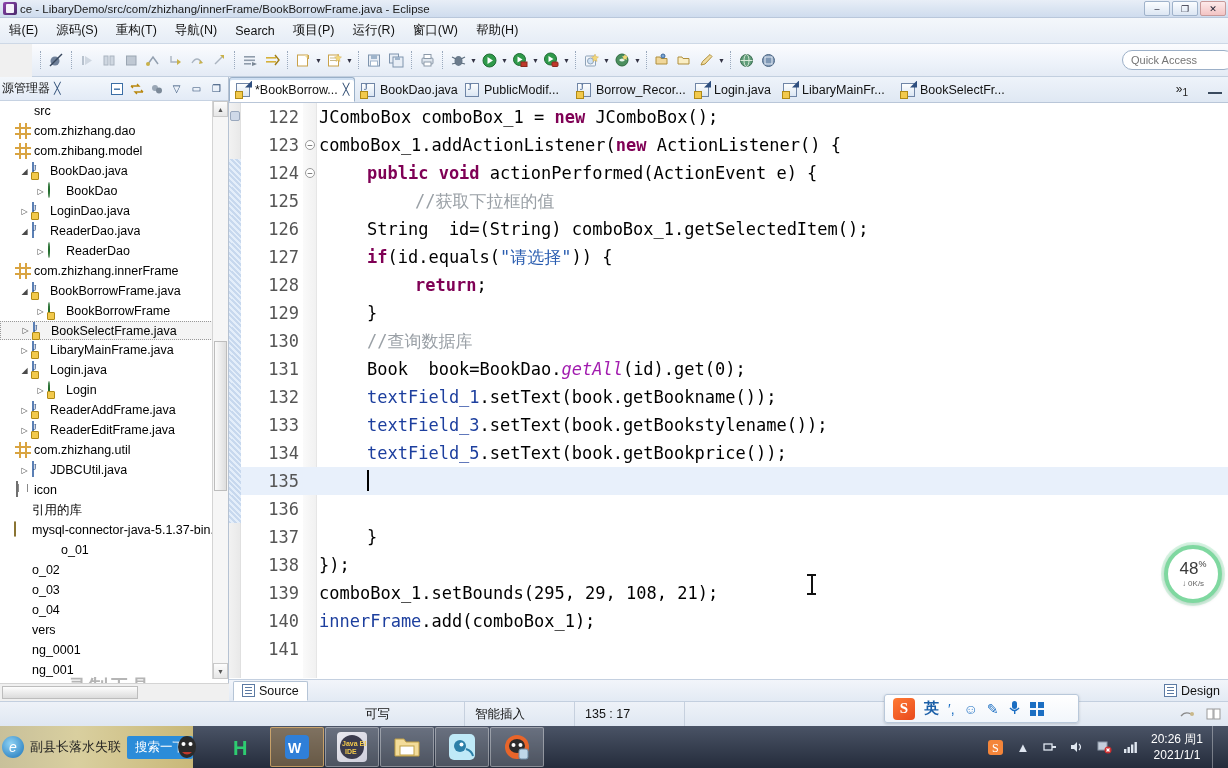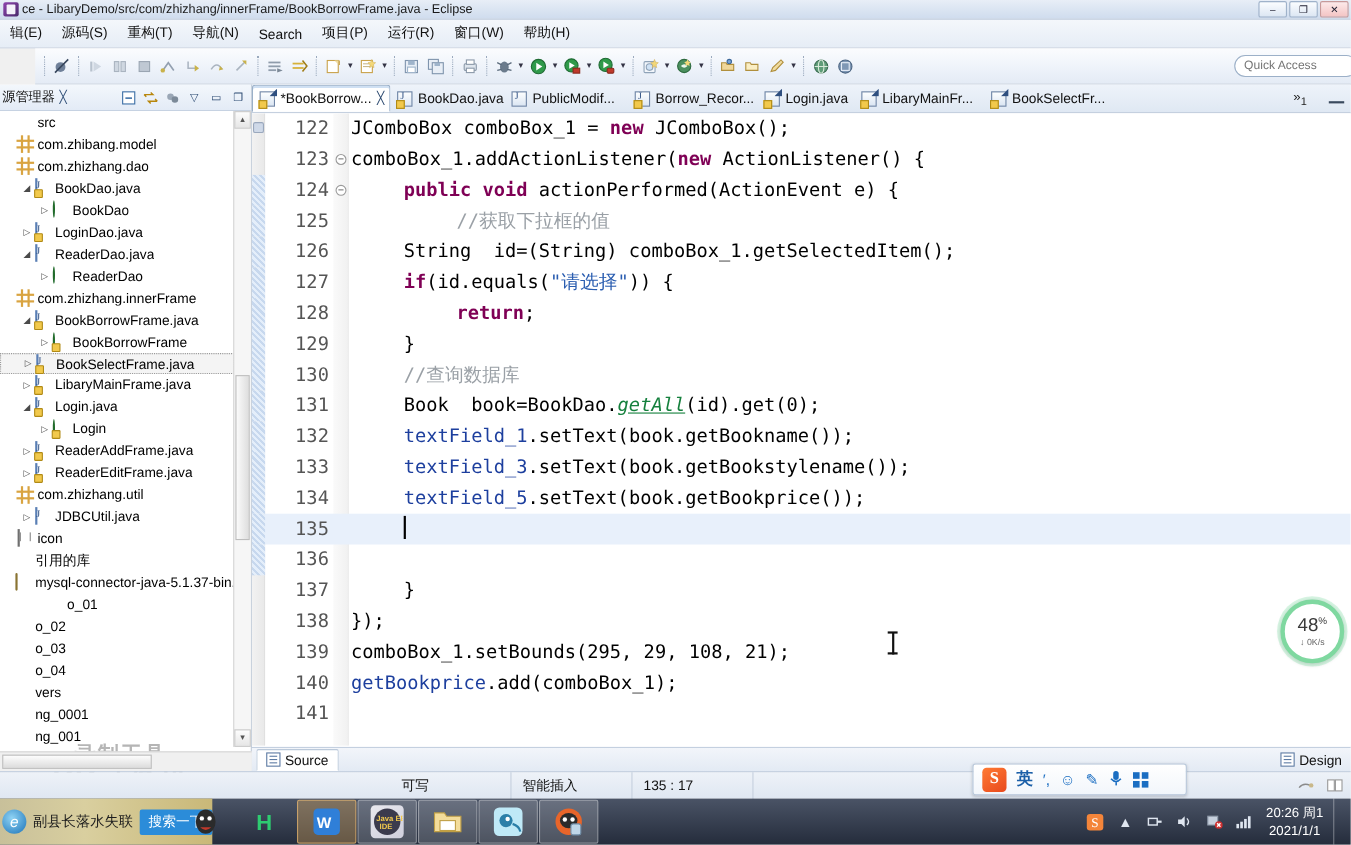--- a/index.html
+++ b/index.html
@@ -176,21 +176,21 @@
          font-family:"DejaVu Sans Mono",monospace; font-size:17px;}
   .ctext{ position:absolute; left:90px; color:#000; }
   .foldmark{ position:absolute; left:76px; top:9px; width:10px;height:10px;
      border:1px solid #9a9a9a; border-radius:50%; background:#fff; font-size:9px; line-height:8px; text-align:center; color:#555;}
   .changebar{ position:absolute; left:0; width:12px; height:28px;
      background:repeating-linear-gradient(45deg,#c7d8ee 0 2px,#e4eefa 2px 4px);}
   .k{ color:#7f0055; font-weight:bold; }
   .cmt{ color:#9aa0a6; }
   .str{ color:#2a5db0; }
   .fld{ color:#1d3f9e; }
-  .sm{ color:#15803d; font-style:italic;text-decoration:underline;}
+  .sm{ color:#a21caf; font-style:italic;}
   .caret{ display:inline-block; width:2px; height:21px; background:#000; vertical-align:-4px;}
   .mousecur{ position:absolute; left:578px; top:470px; width:10px; height:24px; }
   .mousecur:before{content:"";position:absolute;left:4px;top:2px;width:1.6px;height:20px;background:#111;}
   .mousecur:after{content:"";position:absolute;left:0;top:1px;width:9px;height:1.6px;background:#111;
       box-shadow:0 19px 0 #111;}
   .bottom-tabs{
     position:absolute; left:0; bottom:0; width:999px; height:22px;
     background:linear-gradient(to bottom,#f2f5fa,#e3eaf4); border-top:1px solid #c4d0e0;
     display:flex; align-items:center; padding-left:4px; gap:2px;justify-content:space-between;
   }
@@ -526,26 +526,26 @@
     </div>
     <div class="tree" id="tree">
         <div class="trow" style="padding-left: 2px;">
           <span class="tw"></span>
           <span class="ticon"></span>
           <span class="tlabel">src</span>
         </div>
         <div class="trow" style="padding-left: 2px;">
           <span class="tw"></span>
           <span class="ticon ic-pkg"></span>
+          <span class="tlabel">com.zhizhang.dao</span>
+        </div>
+        <div class="trow" style="padding-left: 2px;">
+          <span class="tw"></span>
+          <span class="ticon ic-pkg"></span>
           <span class="tlabel">com.zhibang.model</span>
-        </div>
-        <div class="trow" style="padding-left: 2px;">
-          <span class="tw"></span>
-          <span class="ticon ic-pkg"></span>
-          <span class="tlabel">com.zhizhang.dao</span>
         </div>
         <div class="trow" style="padding-left: 18px;">
           <span class="tw">◢</span>
           <span class="ticon"><span class="ic-java"></span><span class="ic-warn"></span></span>
           <span class="tlabel">BookDao.java</span>
         </div>
         <div class="trow" style="padding-left: 34px;">
           <span class="tw">▷</span>
           <span class="ticon"><span class="ic-class"></span></span>
           <span class="tlabel">BookDao</span>
@@ -749,21 +749,21 @@
           <div class="cl"><div class="changebar"></div><span class="lnum">130</span><span class="ctext" style="left: 138px;"><span class="cmt">//查询数据库</span></span></div>
           <div class="cl"><div class="changebar"></div><span class="lnum">131</span><span class="ctext" style="left: 138px;"><span>Book  book=BookDao.</span><span class="sm">getAll</span><span>(id).get(0);</span></span></div>
           <div class="cl"><div class="changebar"></div><span class="lnum">132</span><span class="ctext" style="left: 138px;"><span class="fld">textField_1</span><span>.setText(book.getBookname());</span></span></div>
           <div class="cl"><div class="changebar"></div><span class="lnum">133</span><span class="ctext" style="left: 138px;"><span class="fld">textField_3</span><span>.setText(book.getBookstylename());</span></span></div>
           <div class="cl"><div class="changebar"></div><span class="lnum">134</span><span class="ctext" style="left: 138px;"><span class="fld">textField_5</span><span>.setText(book.getBookprice());</span></span></div>
           <div class="cl hl"><div class="changebar"></div><span class="lnum">135</span><span class="ctext" style="left: 138px;"><span class="caret"></span></span></div>
           <div class="cl"><div class="changebar"></div><span class="lnum">136</span><span class="ctext" style="left: 90px;"></span></div>
           <div class="cl"><span class="lnum">137</span><span class="ctext" style="left: 138px;"><span>}</span></span></div>
           <div class="cl"><span class="lnum">138</span><span class="ctext" style="left: 90px;"><span>});</span></span></div>
           <div class="cl"><span class="lnum">139</span><span class="ctext" style="left: 90px;"><span>comboBox_1.setBounds(295, 29, 108, 21);</span></span></div>
-          <div class="cl"><span class="lnum">140</span><span class="ctext" style="left: 90px;"><span class="fld">getBookprice</span><span>.add(comboBox_1);</span></span></div>
+          <div class="cl"><span class="lnum">140</span><span class="ctext" style="left: 90px;"><span class="fld">innerFrame</span><span>.add(comboBox_1);</span></span></div>
           <div class="cl"><span class="lnum">141</span><span class="ctext" style="left: 90px;"></span></div>
         </div>
       <div class="mousecur"></div>
     </div>
 
     <div class="perfring">
       <div class="perf-val">
         <span>48</span><sup>%</sup>
       </div>
       <div class="perf-sub">

